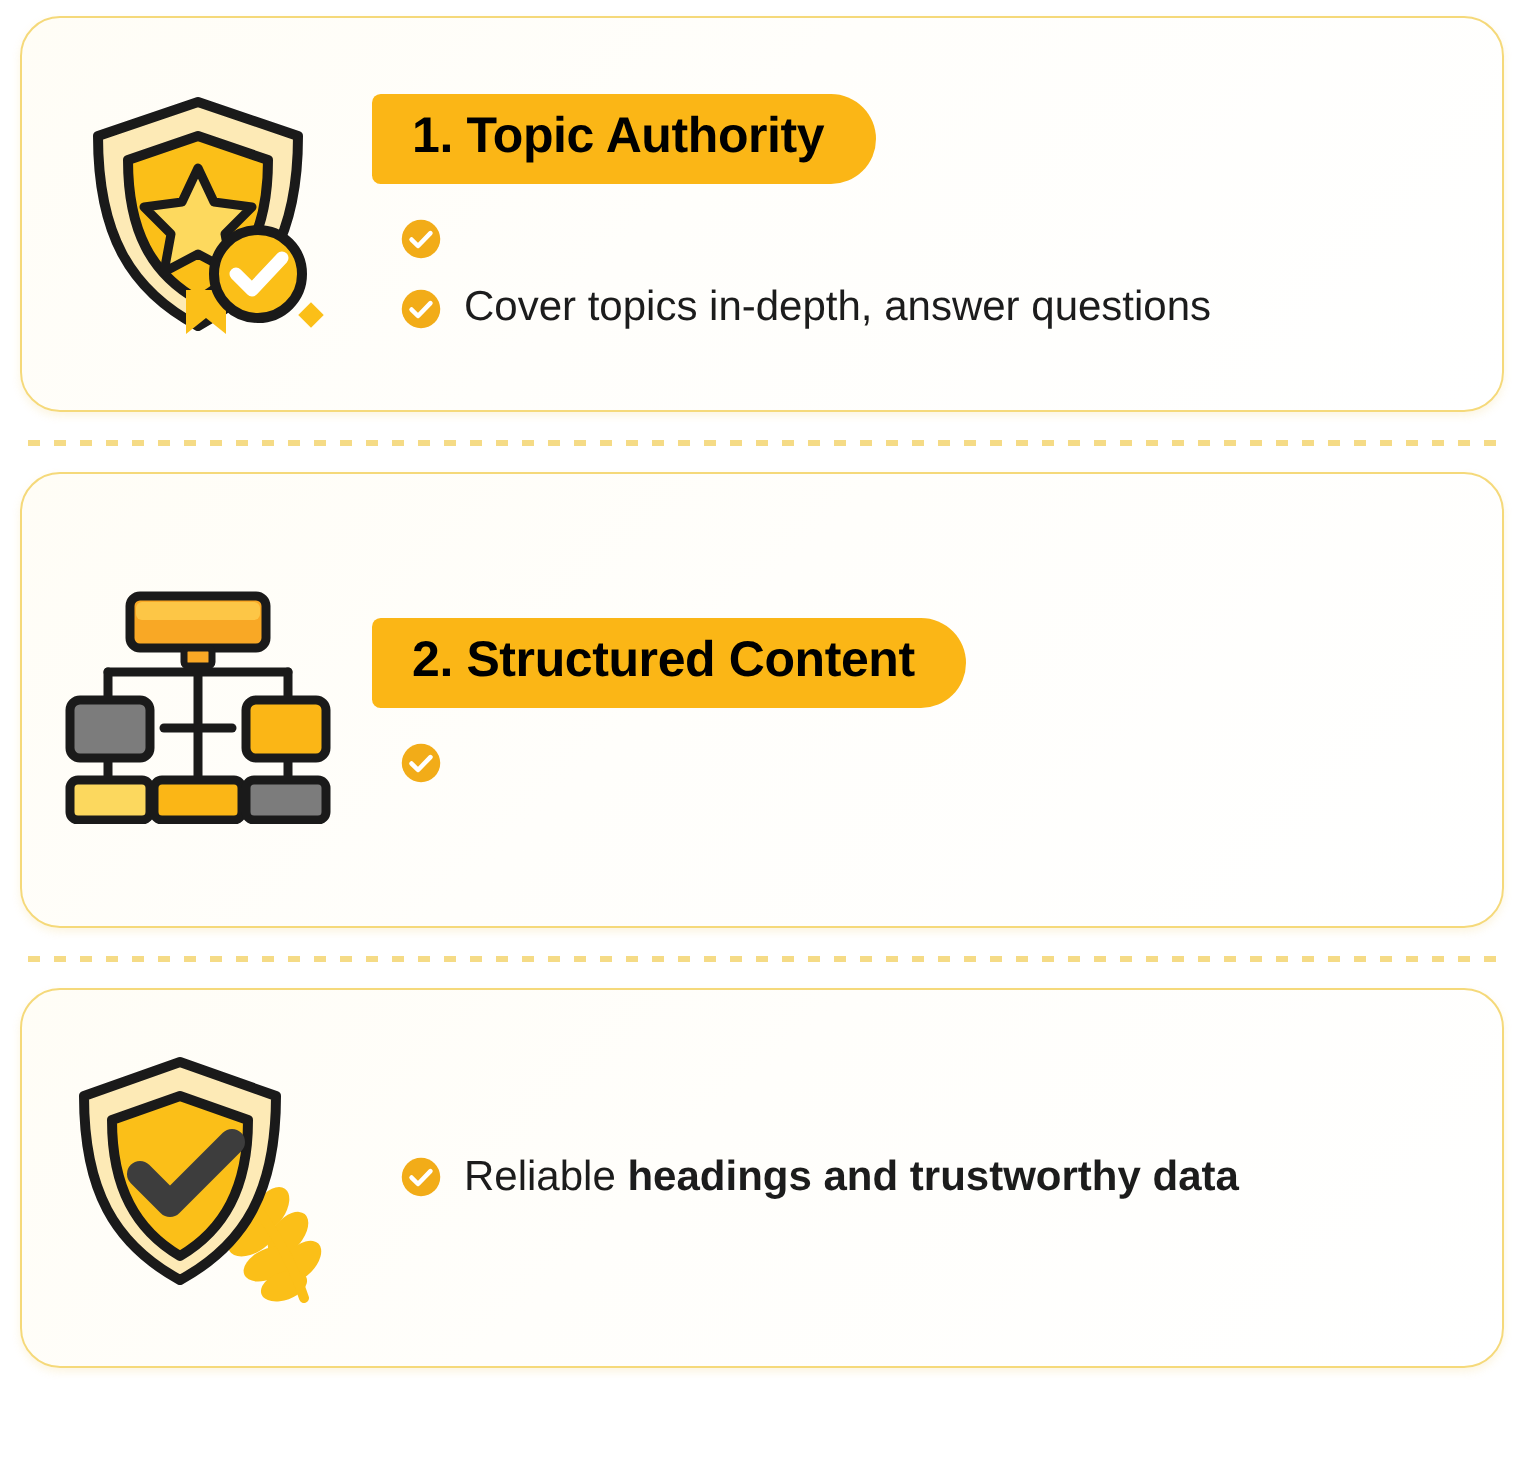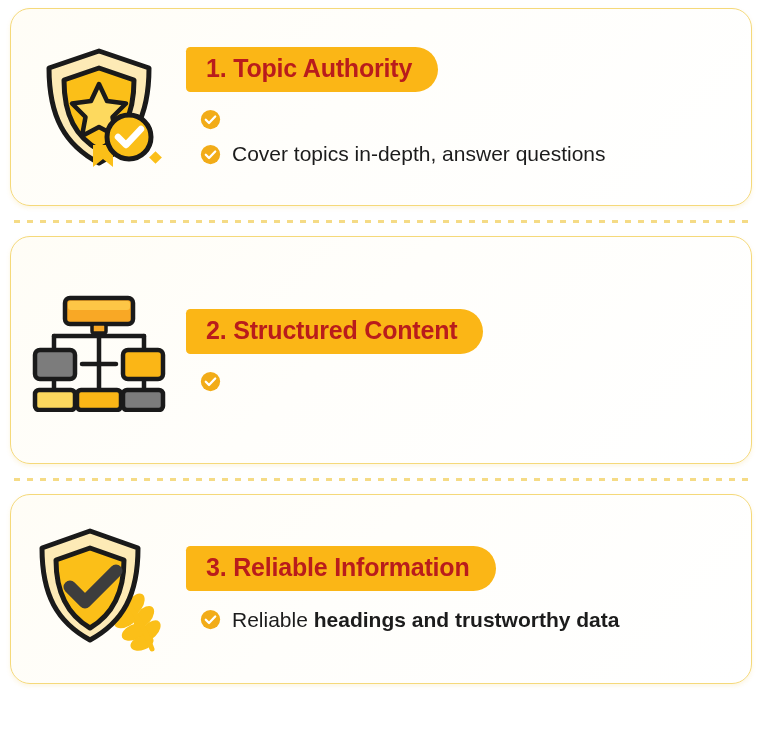--- a/index.html
+++ b/index.html
@@ -64,21 +64,21 @@
     padding-right: 14px;
     display: flex;
     flex-direction: column;
     gap: 4px;
     align-items: flex-start;
   }
 
   .title-pill {
     display: inline-block;
     background: #fbb616;
-    color: #b91c1c;
+    color: #000000;
     font-size: 25px;
     font-weight: bold;
     letter-spacing: -0.2px;
     padding: 7px 26px 9px 20px;
     border-radius: 5px 26px 26px 5px;
     margin-bottom: 13px;
     white-space: nowrap;
   }
 
   .bullets {
@@ -213,21 +213,20 @@
         </g>
 
         <path d="M62 10 L110 27 C110 74 95 101 62 119 C29 101 14 74 14 27 Z" fill="#fdeab6" stroke="#1a1a1a" stroke-width="5" stroke-linejoin="round"></path>
 
         <path d="M62 27 L96 39 C96 73 84 94 62 107 C40 94 28 73 28 39 Z" fill="#fbbf18" stroke="#1a1a1a" stroke-width="5" stroke-linejoin="round"></path>
 
         <path d="M42 66 L57 81 L88 50" fill="none" stroke="#3d3d3d" stroke-width="13" stroke-linecap="round" stroke-linejoin="round"></path>
       </svg>
     </div>
     <div class="content">
-      <div class="title-pill">3. Reliable Information</div>
       <ul class="bullets">
         <li class="bullet">
           <svg class="check-badge" viewBox="0 0 24 24">
             <circle cx="12" cy="12" r="11" fill="#f2ac18"></circle>
             <path d="M6.6 12.3 L10.3 16 L17.4 8.6" fill="none" stroke="#ffffff" stroke-width="2.6" stroke-linecap="round" stroke-linejoin="round"></path>
           </svg>
           <span class="txt"><span>Reliable </span><b>headings and trustworthy data</b></span>
         </li>
       </ul>
     </div>

